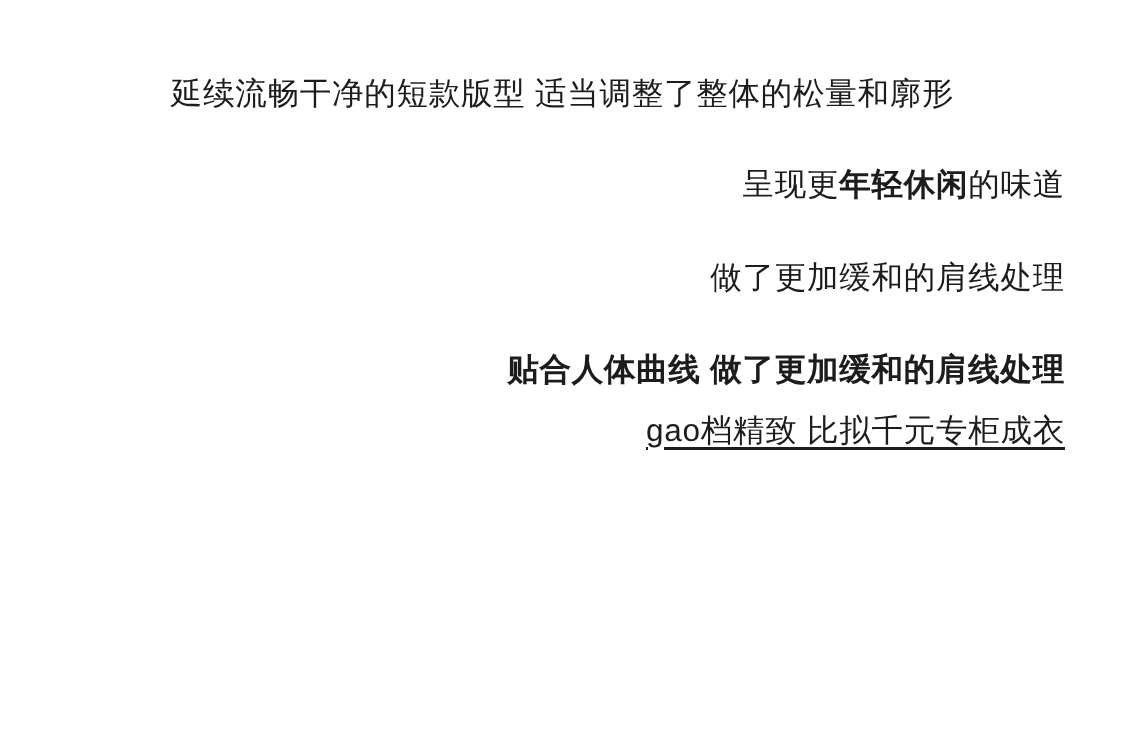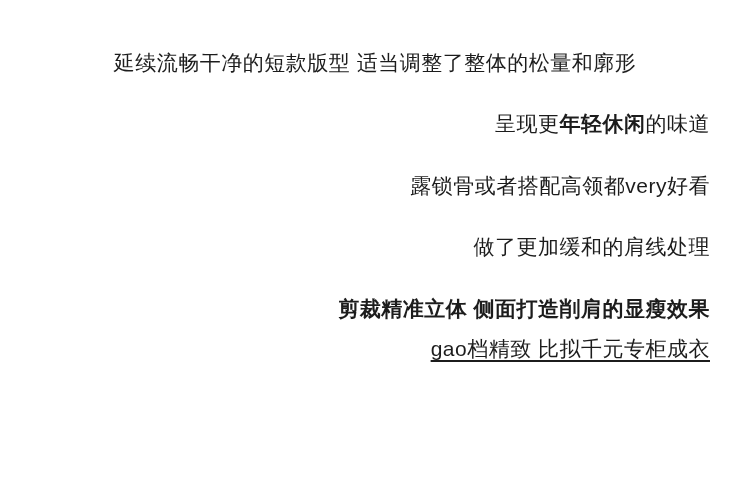--- a/index.html
+++ b/index.html
@@ -53,23 +53,22 @@
 </style>
 </head>
 <body>
 
 <div class="page">
 
   <div class="line">延续流畅干净的短款版型 适当调整了整体的松量和廓形</div>
 
   <div class="line"><span>呈现更</span><span class="strong">年轻休闲</span><span>的味道</span></div>
 
-  <div class="line">露锁骨或者搭配高领都very好看</div>
 
   <div class="line">做了更加缓和的肩线处理</div>
 
-  <div class="line bold">剪裁精准立体 侧面打造削肩的显瘦效果</div>
+  <div class="line bold">贴合人体曲线 做了更加缓和的肩线处理</div>
 
 
   <div class="line underline">gao档精致 比拟千元专柜成衣</div>
 
   <div class="spacer-bottom"></div>
 </div>
 
 </body></html>

